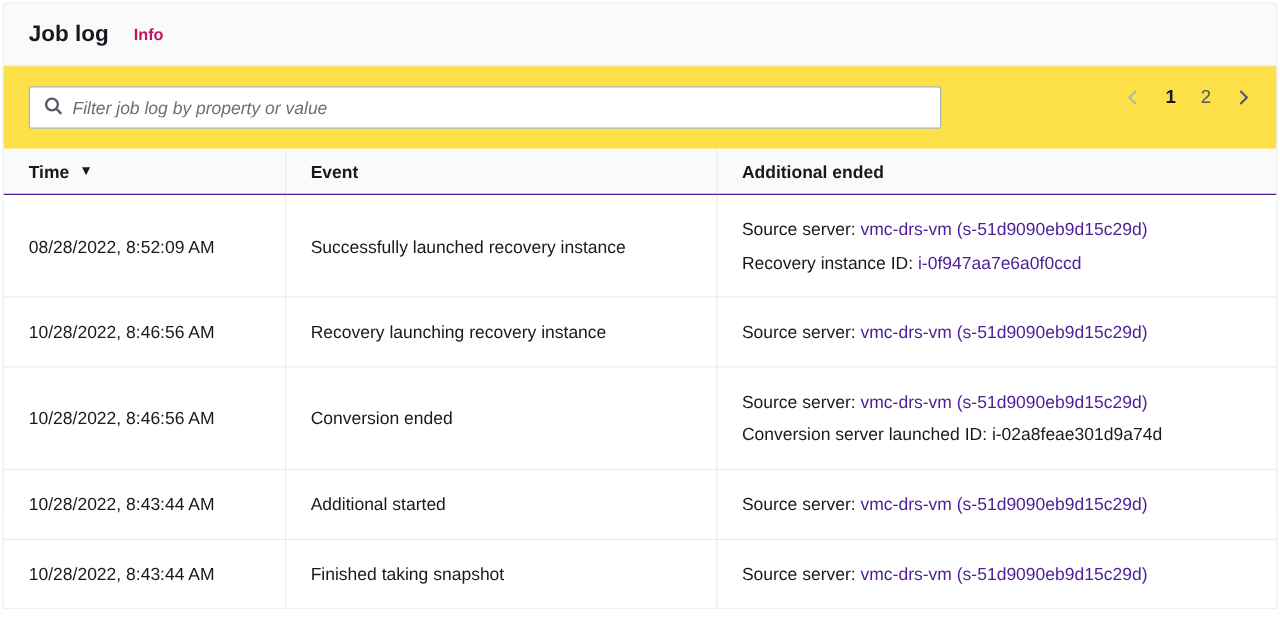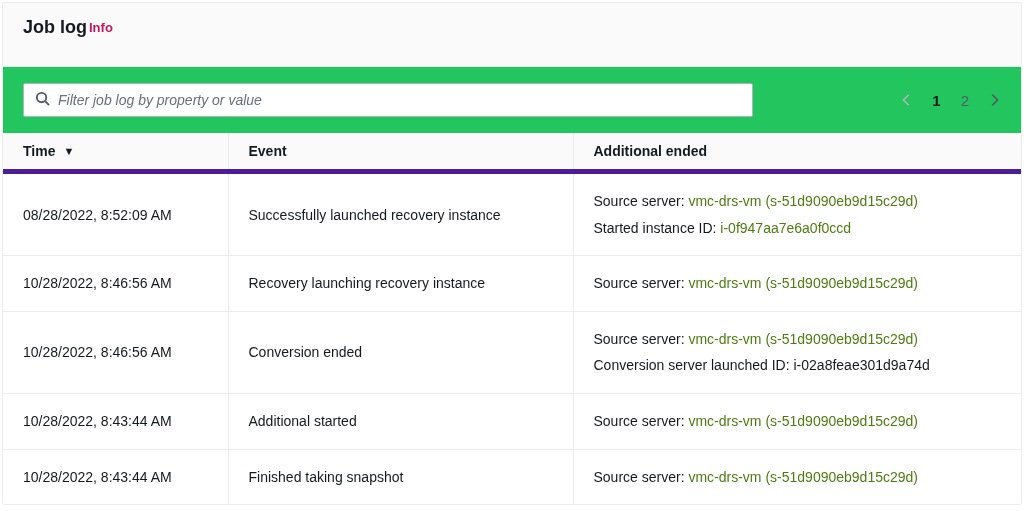--- a/index.html
+++ b/index.html
@@ -10,44 +10,44 @@
     color: #16191f;
     font-size: 14px;
   }
   .panel {
     border: 1px solid #eaeded;
     border-radius: 2px;
     margin: 2px;
     background: #fff;
   }
   .panel-header {
-    padding: 14px 20px 28px 20px;
+    padding: 14px 20px 14px 20px;
     background: #fafafa;
     border-bottom: 1px solid #eaeded;
     display: flex;
     align-items: center;
-    gap: 2px;
+    gap: 20px;
   }
   .panel-title {
     font-size: 18px;
     font-weight: 700;
     color: #16191f;
   }
   .info-link {
     color: #be185d;
     font-size: 13px;
     font-weight: 600;
     cursor: pointer;
   }
   .toolbar {
     padding: 16px 20px;
     display: flex;
-    align-items: center;
+    align-items: flex-start;
     justify-content: space-between;
-    background: #22c55e;
+    background: #fde047;
   }
   .search-wrapper {
     position: relative;
     flex: 0 1 730px;
   }
   .search-icon {
     position: absolute;
     left: 12px;
     top: 50%;
     transform: translateY(-50%);
@@ -88,21 +88,21 @@
   .page-num.current { font-weight: 700; color: #16191f; }
   table {
     width: 100%;
     border-collapse: collapse;
   }
   thead th {
     text-align: left;
     font-weight: 700;
     font-size: 14px;
     padding: 10px 20px;
-    border-bottom: 5px solid #4c1d95;
+    border-bottom: 1px solid #4c1d95;
     color: #16191f;
     background: #fafafa;
   }
   .th-inner {
     display: flex;
     align-items: center;
     gap: 8px;
   }
   .sort-icon {
     font-size: 11px;
@@ -118,21 +118,21 @@
     padding: 14px 20px;
     border-bottom: 1px solid #eaeded;
     vertical-align: middle;
     font-size: 14px;
     color: #16191f;
     background: #fff;
   }
   tbody tr:last-child td { border-bottom: none; }
   .add-line { line-height: 1.9; }
   .link {
-    color: #4d7c0f;
+    color: #4c1d95;
     cursor: pointer;
   }
 </style>
 </head>
 <body>
 
 <div class="panel">
 
   <div class="panel-header">
     <span class="panel-title">Job log</span>
@@ -181,21 +181,21 @@
           <span>Additional ended</span>
         </th>
       </tr>
     </thead>
     <tbody id="tbody">
         <tr>
           <td>08/28/2022, 8:52:09 AM</td>
           <td>Successfully launched recovery instance</td>
           <td>
             <div class="add-line"><span>Source server: </span><span class="link">vmc-drs-vm (s-51d9090eb9d15c29d)</span></div>
-            <div class="add-line"><span>Started instance ID: </span><span class="link">i-0f947aa7e6a0f0ccd</span></div>
+            <div class="add-line"><span>Recovery instance ID: </span><span class="link">i-0f947aa7e6a0f0ccd</span></div>
           </td>
         </tr>
         <tr>
           <td>10/28/2022, 8:46:56 AM</td>
           <td>Recovery launching recovery instance</td>
           <td>
             <div class="add-line"><span>Source server: </span><span class="link">vmc-drs-vm (s-51d9090eb9d15c29d)</span></div>
           </td>
         </tr>
         <tr>

